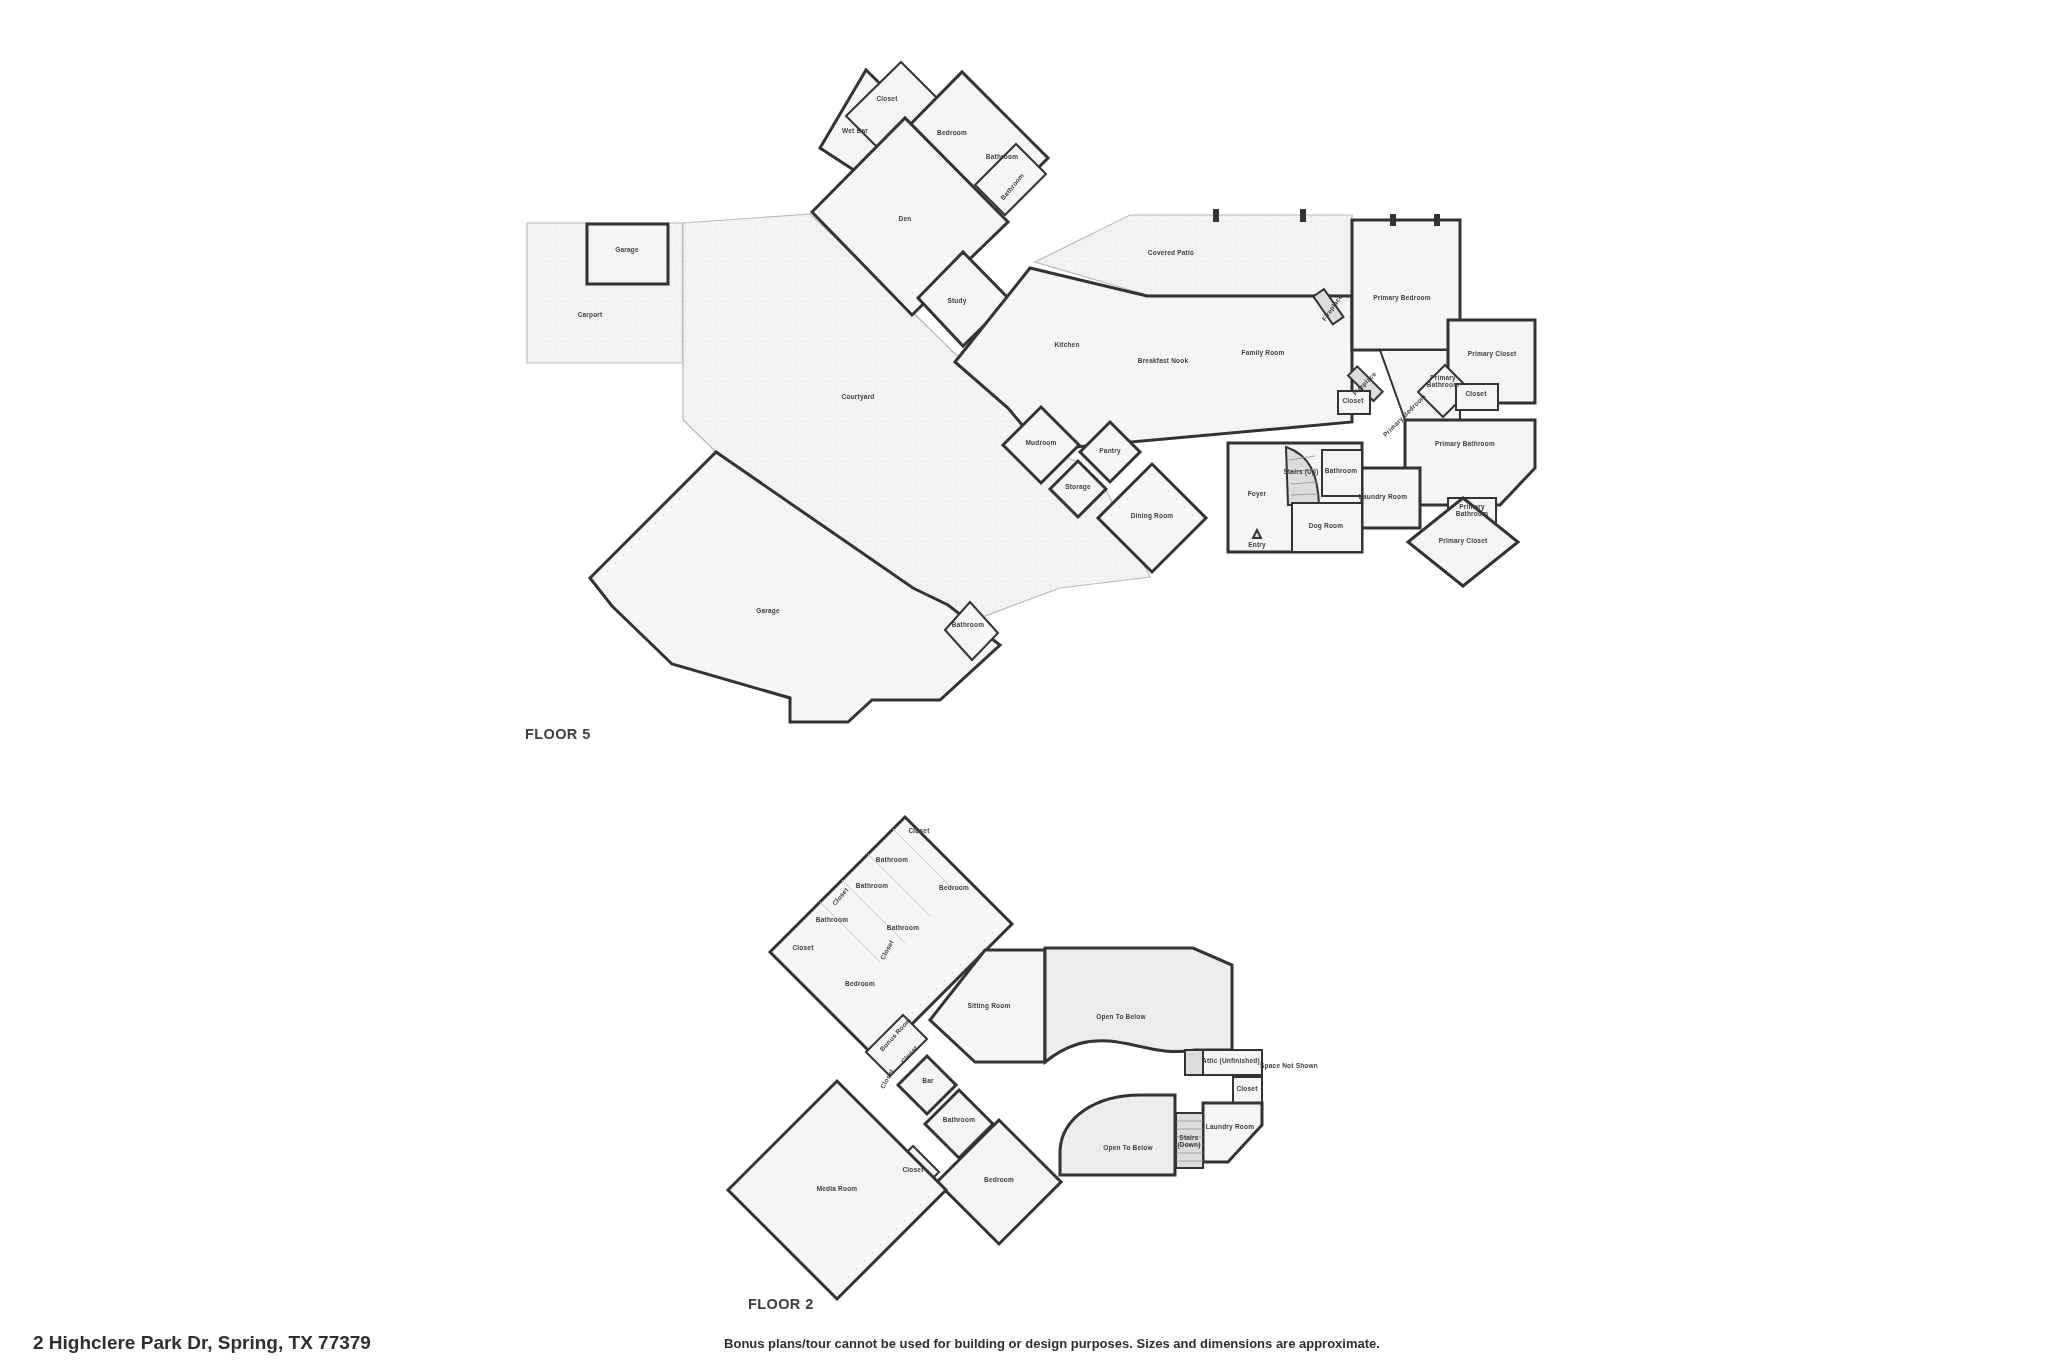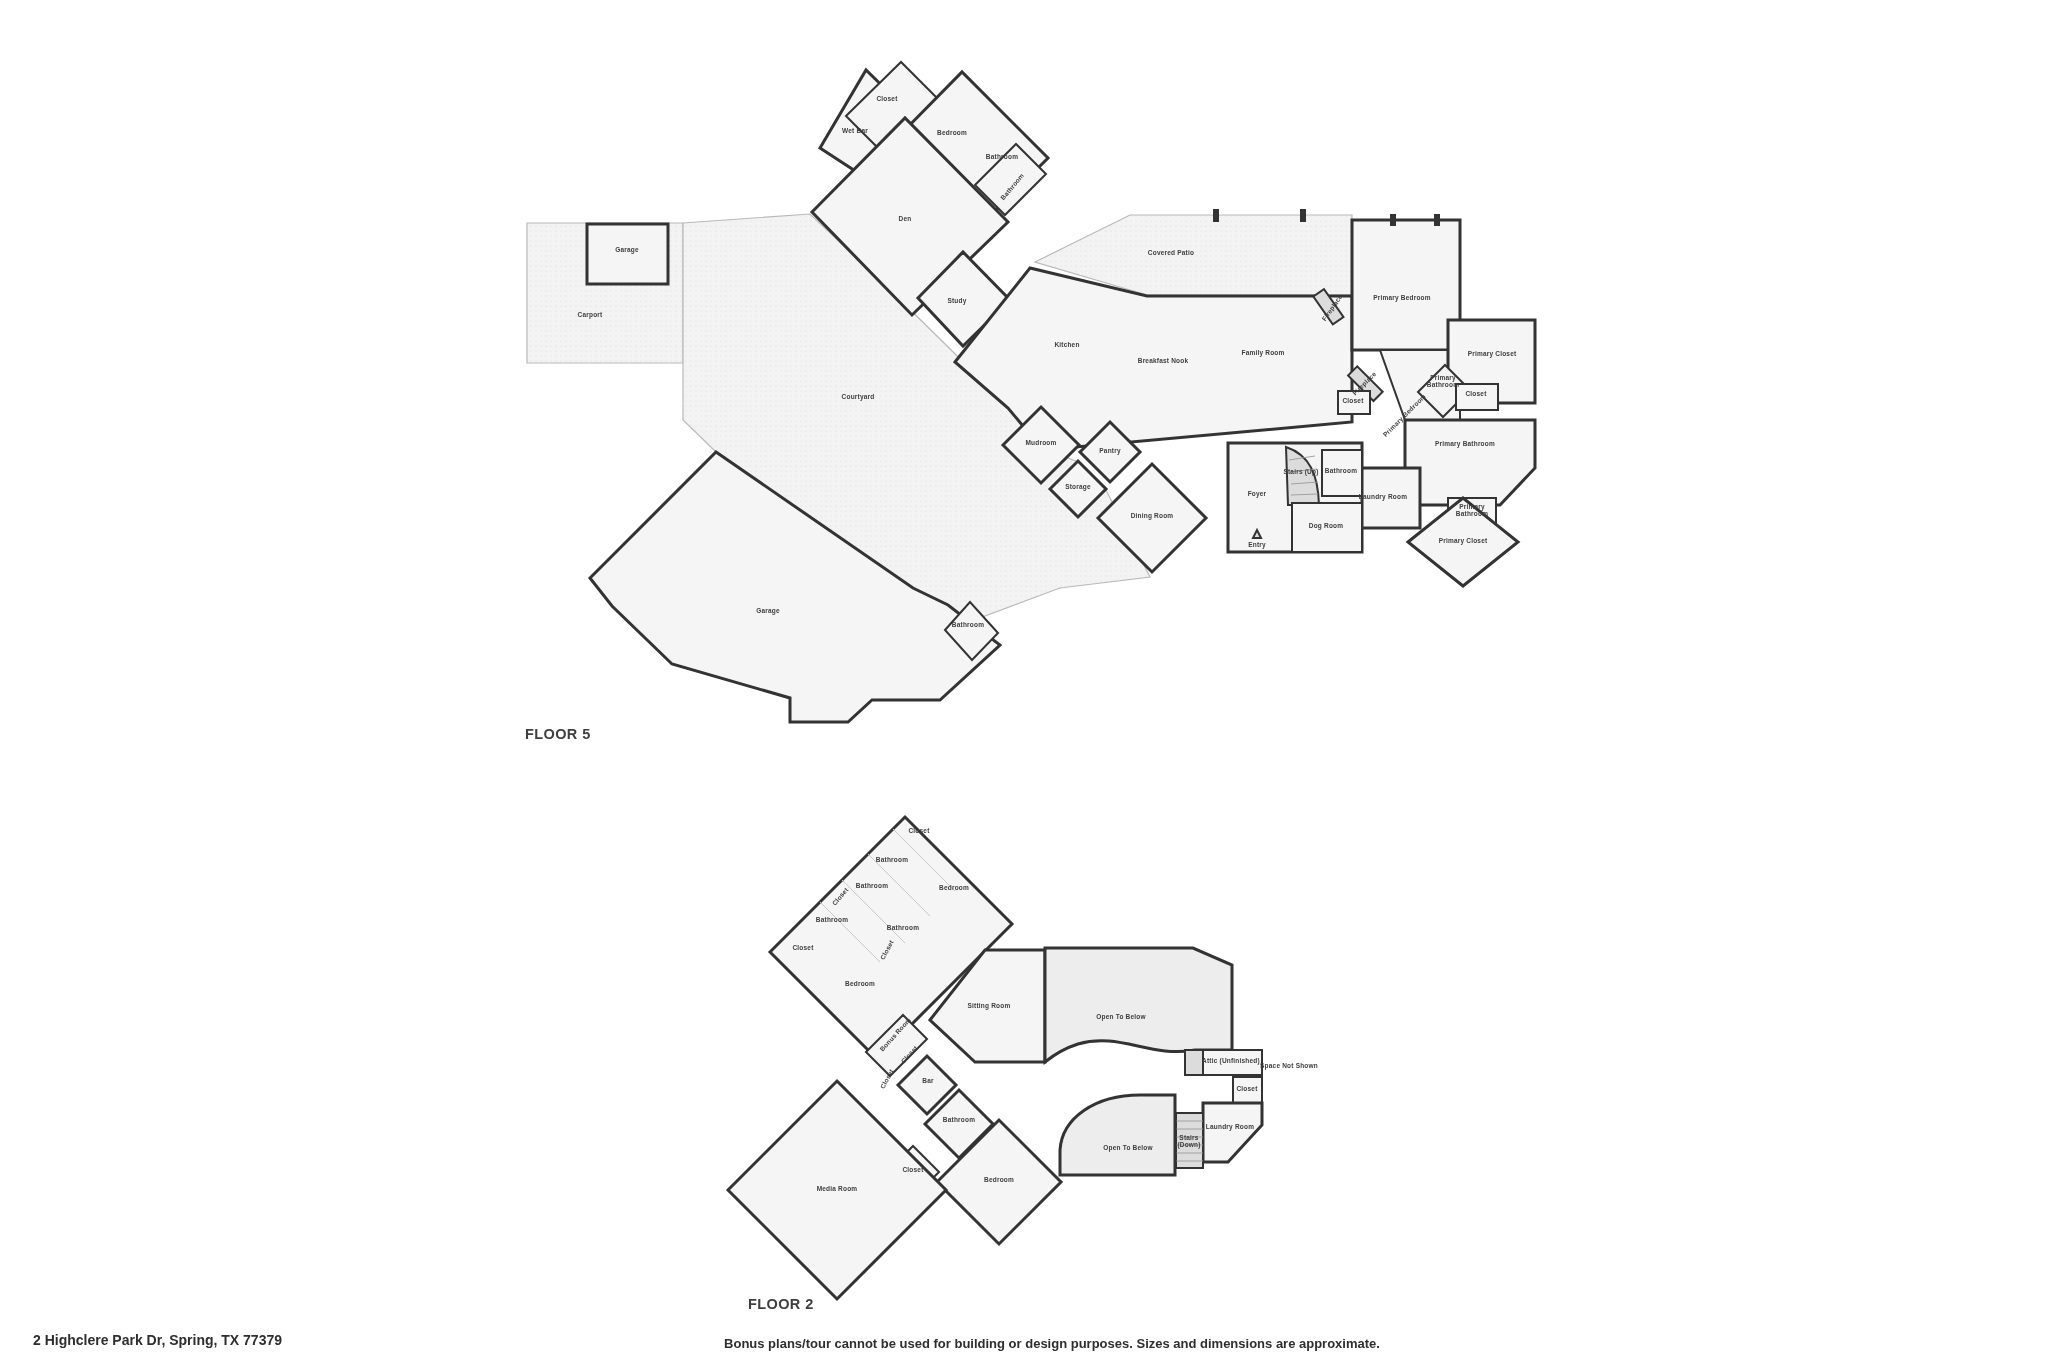--- a/index.html
+++ b/index.html
@@ -19,21 +19,21 @@
   .room-label{
     font-family:"Liberation Sans",sans-serif;font-size:6.5px;font-weight:600;
     fill:#3d3d3d;text-anchor:middle;letter-spacing:0.2px;
   }
   .floor-title{
     position:absolute;font-weight:bold;font-size:14.5px;color:#3f3f3f;letter-spacing:0.4px;
   }
   #floor1-title{left:525px;top:726px;}
   #floor2-title{left:748px;top:1296px;}
   .address{
-    position:absolute;left:33px;top:1332px;font-size:14px;font-weight:bold;color:#2e2e2e;
+    position:absolute;left:33px;top:1332px;font-size:19px;font-weight:bold;color:#2e2e2e;
   }
   .disclaimer{
     position:absolute;left:722px;top:1336px;width:660px;text-align:center;
     font-size:13px;font-weight:bold;color:#2e2e2e;
   }
 </style>
 </head>
 <body>
 
 <svg id="plan" width="2048" height="1365" viewBox="0 0 2048 1365">

